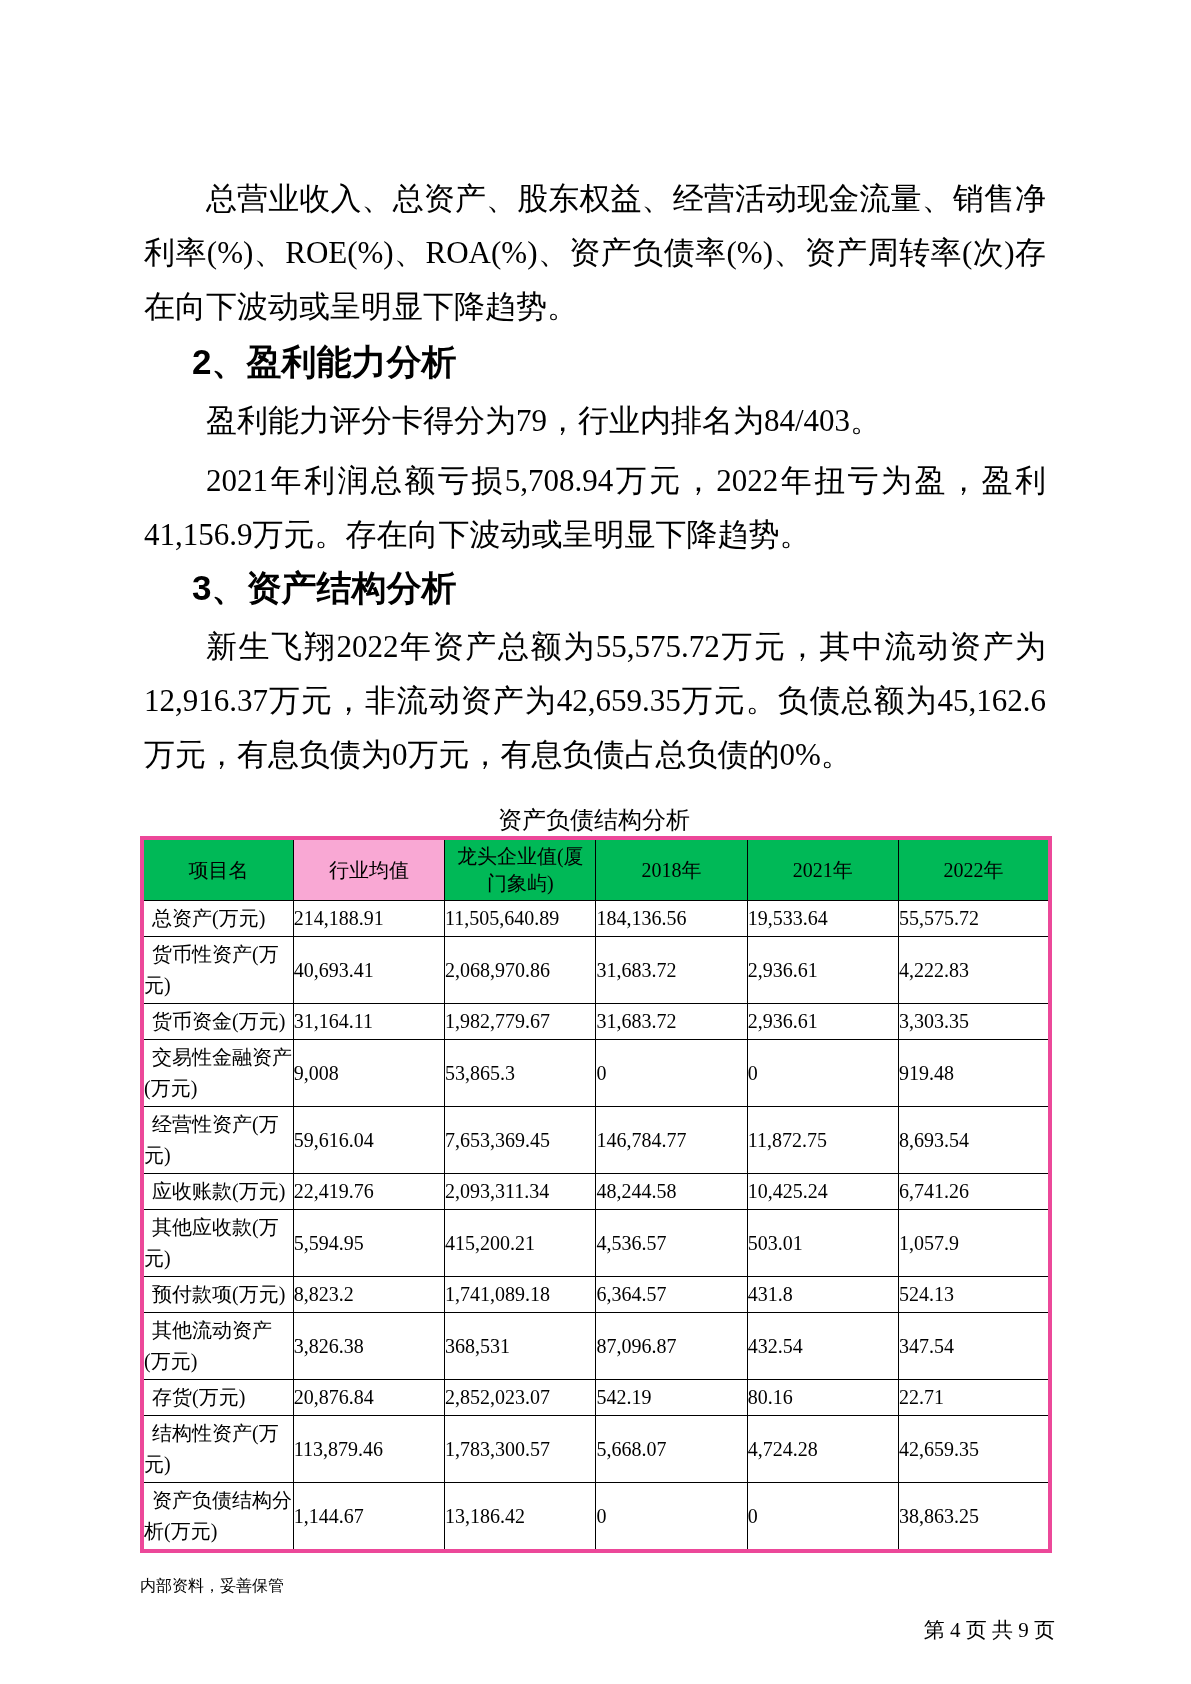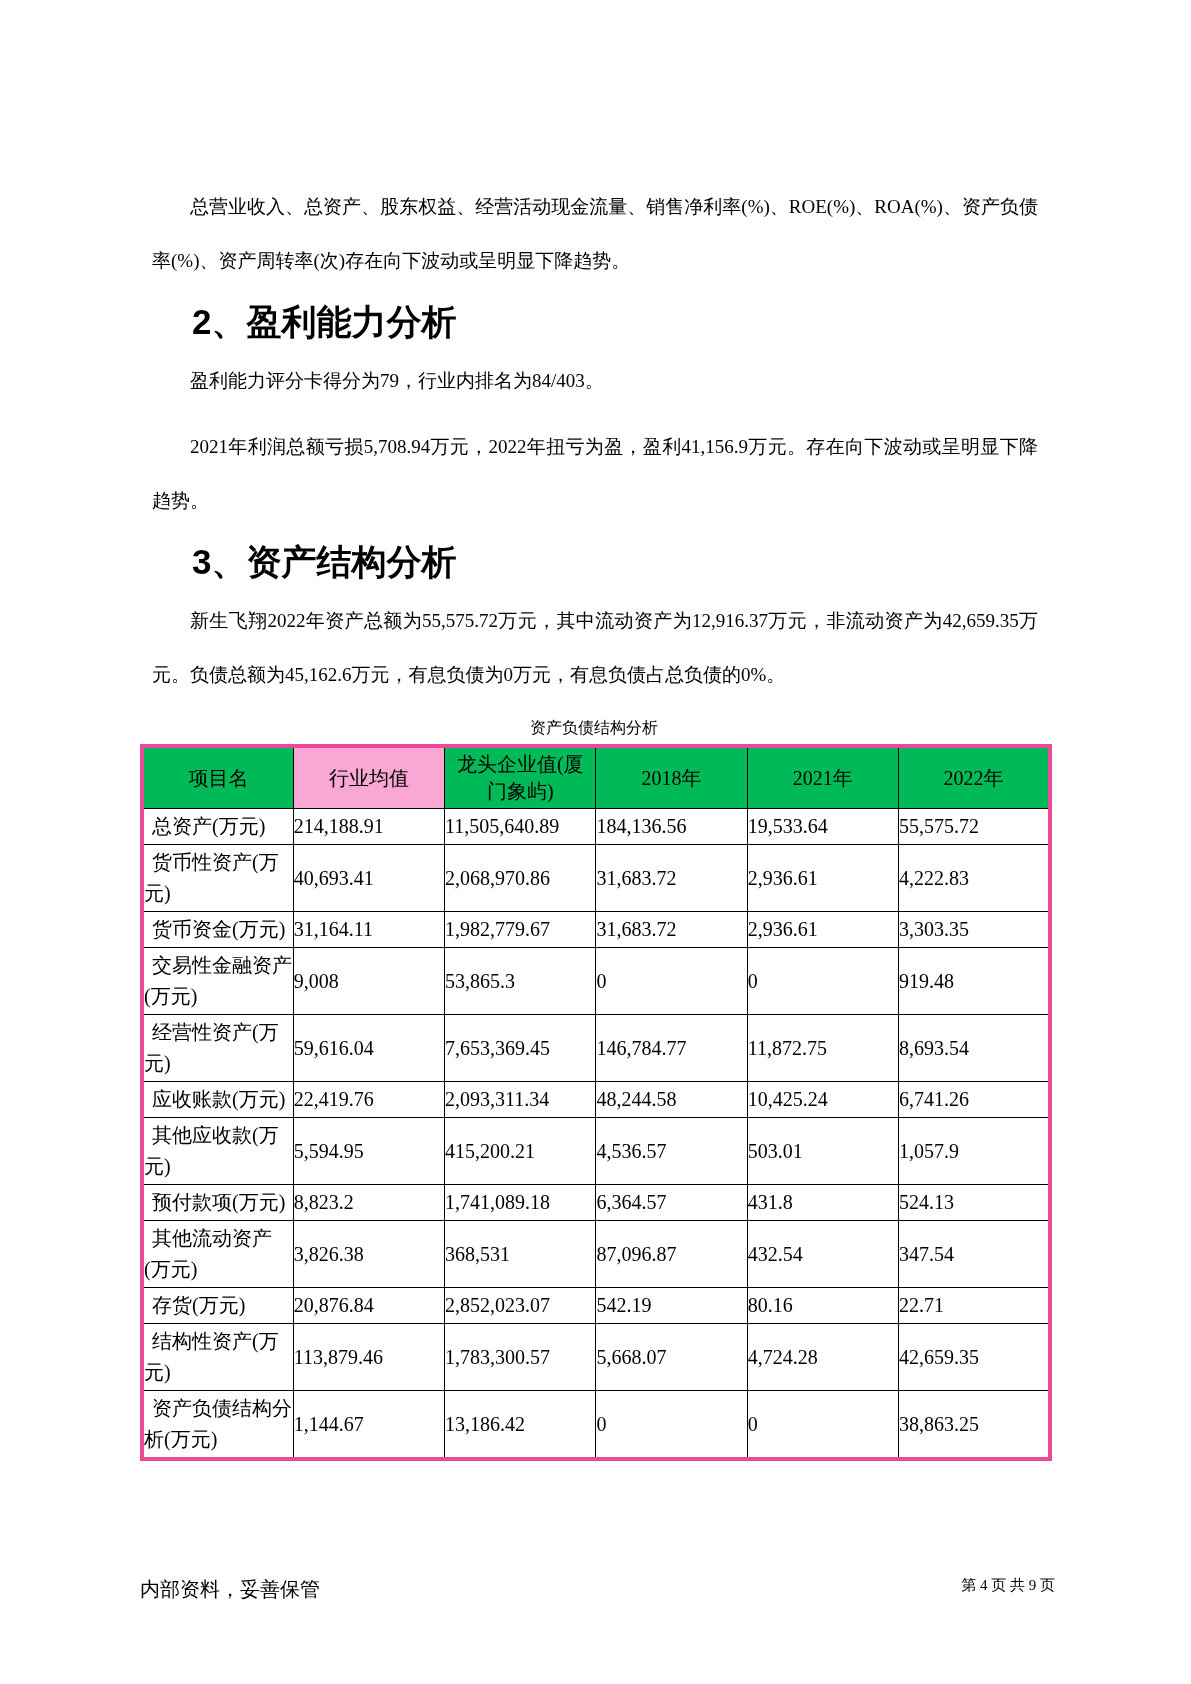--- a/index.html
+++ b/index.html
@@ -12,43 +12,43 @@
     color:#000;
     overflow:hidden;
   }
   .content{
     position:absolute;
     left:140px;top:0;
     width:910px;
     padding-top:168px;
   }
   .para{
-    font-size:19px;
+    font-size:31px;
     line-height:54px;
     text-align:justify;
     text-indent:2em;
-    margin:12px;
+    margin:4px;
     font-family:Liberation Serif, serif;
   }
   .para.p2{margin-top:10px;}
   .para.p3{margin-top:6px;}
   .para.p4{margin-top:10px;}
   .sec-heading{
     font-family:"Liberation Sans","DejaVu Sans",sans-serif;
     font-weight:bold;
     font-size:35px;
     line-height:44px;
     text-indent:52px;
     margin:0;
   }
   .sec-heading.h2{margin-top:6px;}
   .sec-heading.h3{margin-top:4px;}
   .table-title{
-    margin-top:8px;
-    font-size:16px;
+    margin-top:24px;
+    font-size:24px;
     line-height:28px;
     text-align:center;
     width:908px;
   }
   table.fin{
     margin-top:2px;
     width:908px;
     table-layout:fixed;
     border-collapse:collapse;
     border:4px solid #ec4899;
@@ -76,26 +76,26 @@
     word-break:break-all;
   }
   td.num{
     text-align:left;
     padding-left:14px;
   }
   .footer-left{
     position:absolute;
     left:140px;top:1576px;
     font-family:"Liberation Sans","DejaVu Sans",sans-serif;
-    font-size:20px;
+    font-size:16px;
   }
   .footer-right{
     position:absolute;
-    right:136px;top:1576px;
-    font-size:15px;
+    right:136px;top:1616px;
+    font-size:21px;
   }
 </style>
 </head>
 <body>
 
 <div class="page">
   <div class="content">
 
     <p class="para p1">总营业收入、总资产、股东权益、经营活动现金流量、销售净利率(%)、ROE(%)、ROA(%)、资产负债率(%)、资产周转率(次)存在向下波动或呈明显下降趋势。</p>
 

